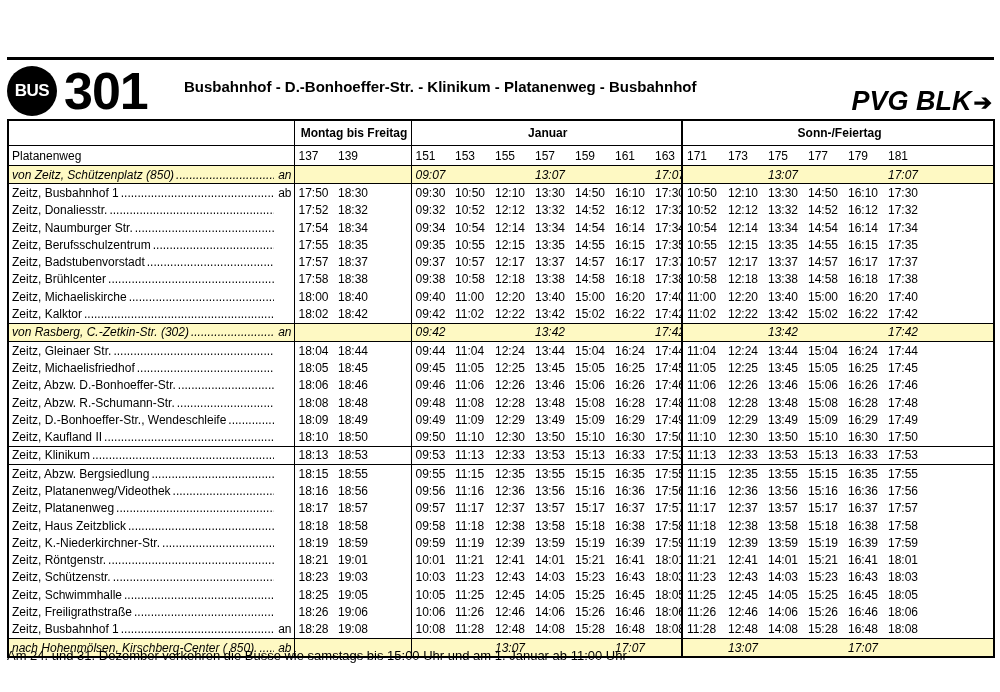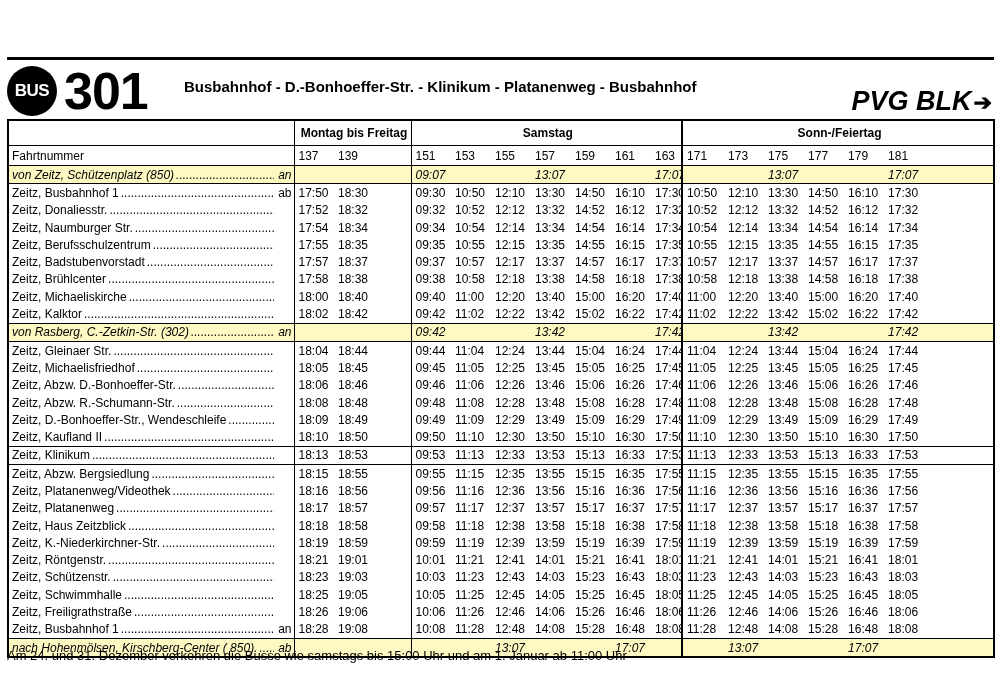--- a/index.html
+++ b/index.html
@@ -54,25 +54,25 @@
       <col style="width:40px">
       <col style="width:40px">
       <col style="width:40px">
       <col style="width:40px">
       <col style="width:70px">
   </colgroup>
   <tbody id="tt-body">
       <tr class="hdr">
         <td class="stop"></td>
         <td class="c-mf" colspan="2">Montag bis Freitag</td>
-        <td class="c-sa-last" colspan="7">Samstag</td>
+        <td class="c-sa-last" colspan="7">Januar</td>
         <td colspan="7">Sonn-/Feiertag</td>
       </tr>
       <tr class="fnr">
-        <td class="stop">Fahrtnummer</td>
+        <td class="stop">Platanenweg</td>
         <td class="num">137</td>
         <td class="num c-mf">139</td>
         <td class="num">151</td>
         <td class="num">153</td>
         <td class="num">155</td>
         <td class="num">157</td>
         <td class="num">159</td>
         <td class="num">161</td>
         <td class="num c-sa-last">163</td>
         <td class="num">171</td>

